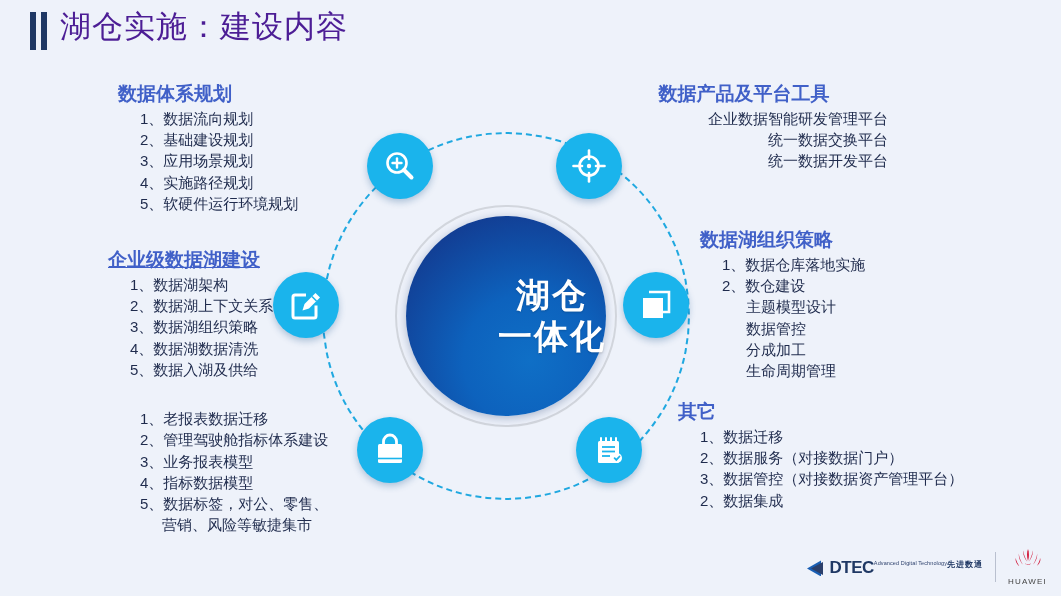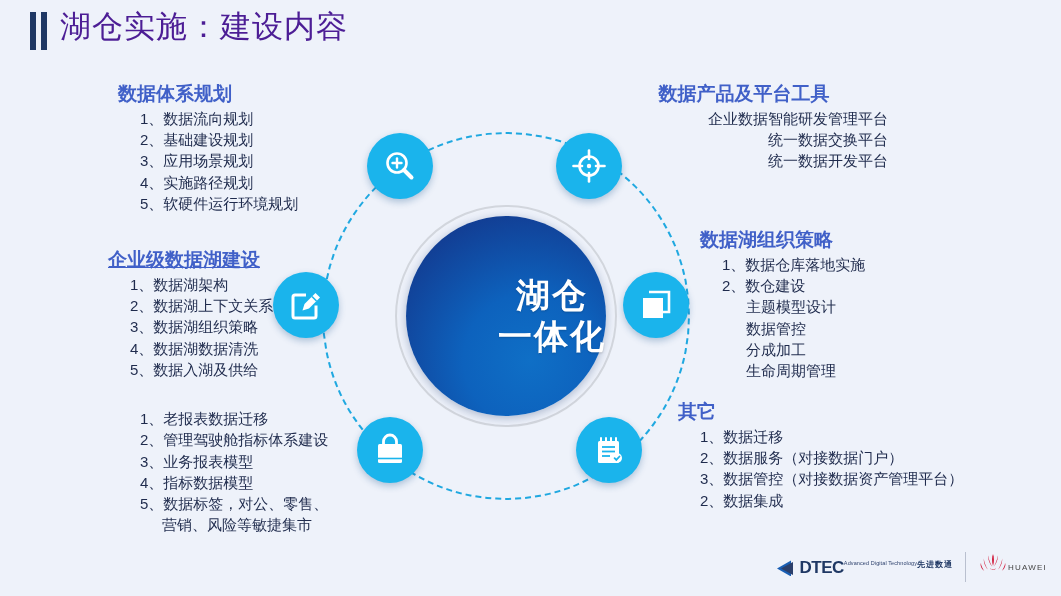--- a/index.html
+++ b/index.html
@@ -83,21 +83,21 @@
 
   
   #footer-logos{position:absolute;right:14px;bottom:8px;height:42px;display:flex;align-items:center;}
   #dtec-logo{display:flex;align-items:center;gap:3px;}
   #dtec-mark{width:22px;height:17px;}
   #dtec-text{display:flex;flex-direction:row;line-height:1;}
   #dtec-word{font-size:17px;font-weight:bold;color:#1f3864;letter-spacing:-0.5px;}
   #dtec-tag{font-size:5.5px;color:#2b3f6b;letter-spacing:.1px;margin-top:2px;}
   #dtec-cn{font-size:8px;color:#1f3864;font-weight:bold;text-align:center;margin-top:2px;letter-spacing:1px;}
   #logo-divider{width:1px;height:30px;background:#b9c0cf;margin:0 12px;}
-  #huawei-logo{display:flex;flex-direction:row;align-items:center;}
+  #huawei-logo{display:flex;flex-direction:column;align-items:center;}
   #huawei-word{font-size:8px;color:#444;letter-spacing:1.2px;margin-top:1px;}
 </style>
 </head>
 <body>
 
 <div id="title-bar">
   <div class="title-accent">
     <i class="b1"></i>
     <i class="b2"></i>
   </div>

